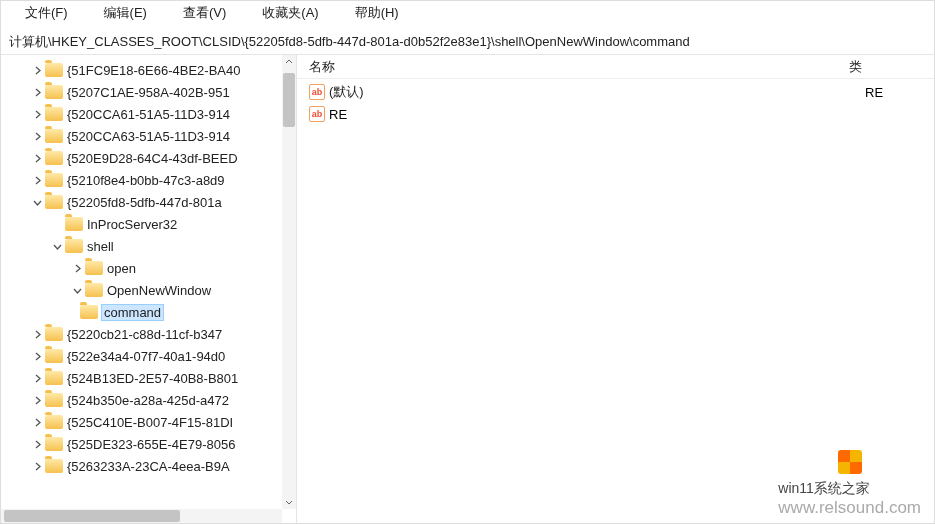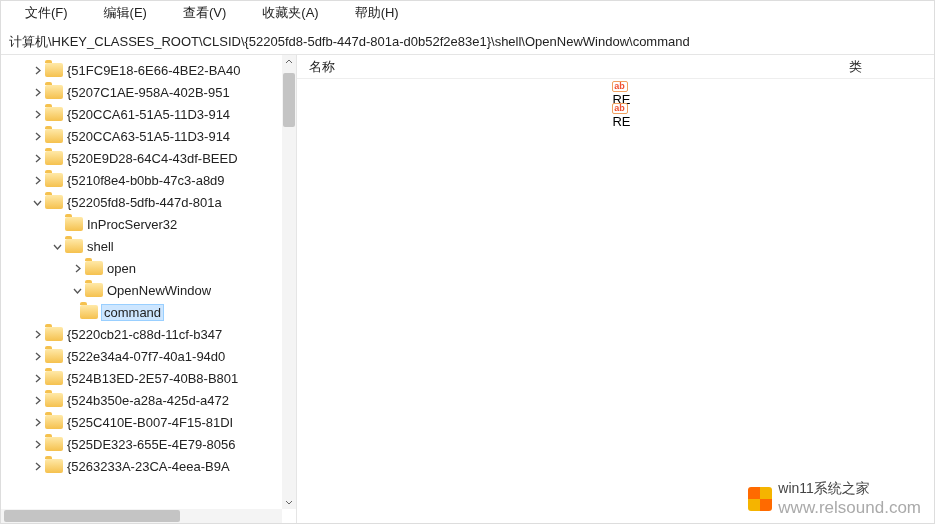--- a/index.html
+++ b/index.html
@@ -30,26 +30,26 @@
 .vscroll-thumb{position:absolute;left:1px;width:12px;top:18px;height:54px;background:#c4c4c4;border-radius:2px;}
 .vscroll .arrow{position:absolute;left:0;width:14px;height:14px;display:flex;align-items:center;justify-content:center;}
 .vscroll .arrow.up{top:0}.vscroll .arrow.down{bottom:0}
 .hscroll{position:absolute;left:0;bottom:0;height:14px;width:calc(100% - 14px);background:#f4f4f4;}
 .hscroll-thumb{position:absolute;top:1px;left:3px;height:12px;width:176px;background:#c4c4c4;border-radius:2px;}
 .list-pane{flex:1;position:relative;overflow:hidden;}
 .list-header{height:24px;display:flex;align-items:center;border-bottom:1px solid #eee;padding-left:12px;color:#222;}
 .col-name{width:540px;}
 .col-type{flex:1;}
 .list-body{padding:2px 0;}
-.row{display:flex;align-items:center;height:22px;padding-left:12px;cursor:pointer;flex-direction:column;}
+.row{display:flex;align-items:center;height:22px;padding-left:12px;cursor:pointer;}
 .val-icon{width:16px;height:16px;margin-right:4px;border:1px solid #f0a060;border-radius:2px;display:flex;align-items:center;justify-content:center;background:#fff;}
 .val-icon span{font-size:9px;font-weight:bold;color:#f05030;line-height:1;}
 .row .cell-name{width:536px;color:#222;}
 .row.sel .cell-name span{outline:1px dotted #888;padding:0 2px;}
-.watermark{position:absolute;right:14px;bottom:6px;display:flex;align-items:center;gap:6px;color:#888;font-size:12px;}
+.watermark{position:absolute;right:14px;bottom:6px;display:flex;align-items:center;gap:6px;color:#888;font-size:12px;flex-direction:column;}
 .watermark .m{width:24px;height:24px;display:inline-block;background:conic-gradient(#f5b400 0 25%,#ff6a00 25% 50%,#f5b400 50% 75%,#ff6a00 75% 100%);border-radius:3px;}
 .watermark .txt1{color:#444;font-size:14px}
 .watermark .txt2{color:#aaa;font-size:17px}
 </style>
 </head>
 <body>
 
 <div class="window">
   <div class="menubar">
     <div class="menu-item">文件(F)</div>
@@ -250,20 +250,21 @@
     <div class="list-pane">
       <div class="list-header">
         <div class="col-name">名称</div>
         <div class="col-type">类</div>
       </div>
       <div class="list-body" id="listbody">
           <div class="row">
             <span class="val-icon">
               <span>ab</span>
             </span>
+            <span class="cell-name"><span>(默认)</span></span>
             <span>RE</span>
           </div>
           <div class="row sel">
             <span class="val-icon">
               <span>ab</span>
             </span>
             <span>RE</span>
           </div>
         </div>
     </div>

